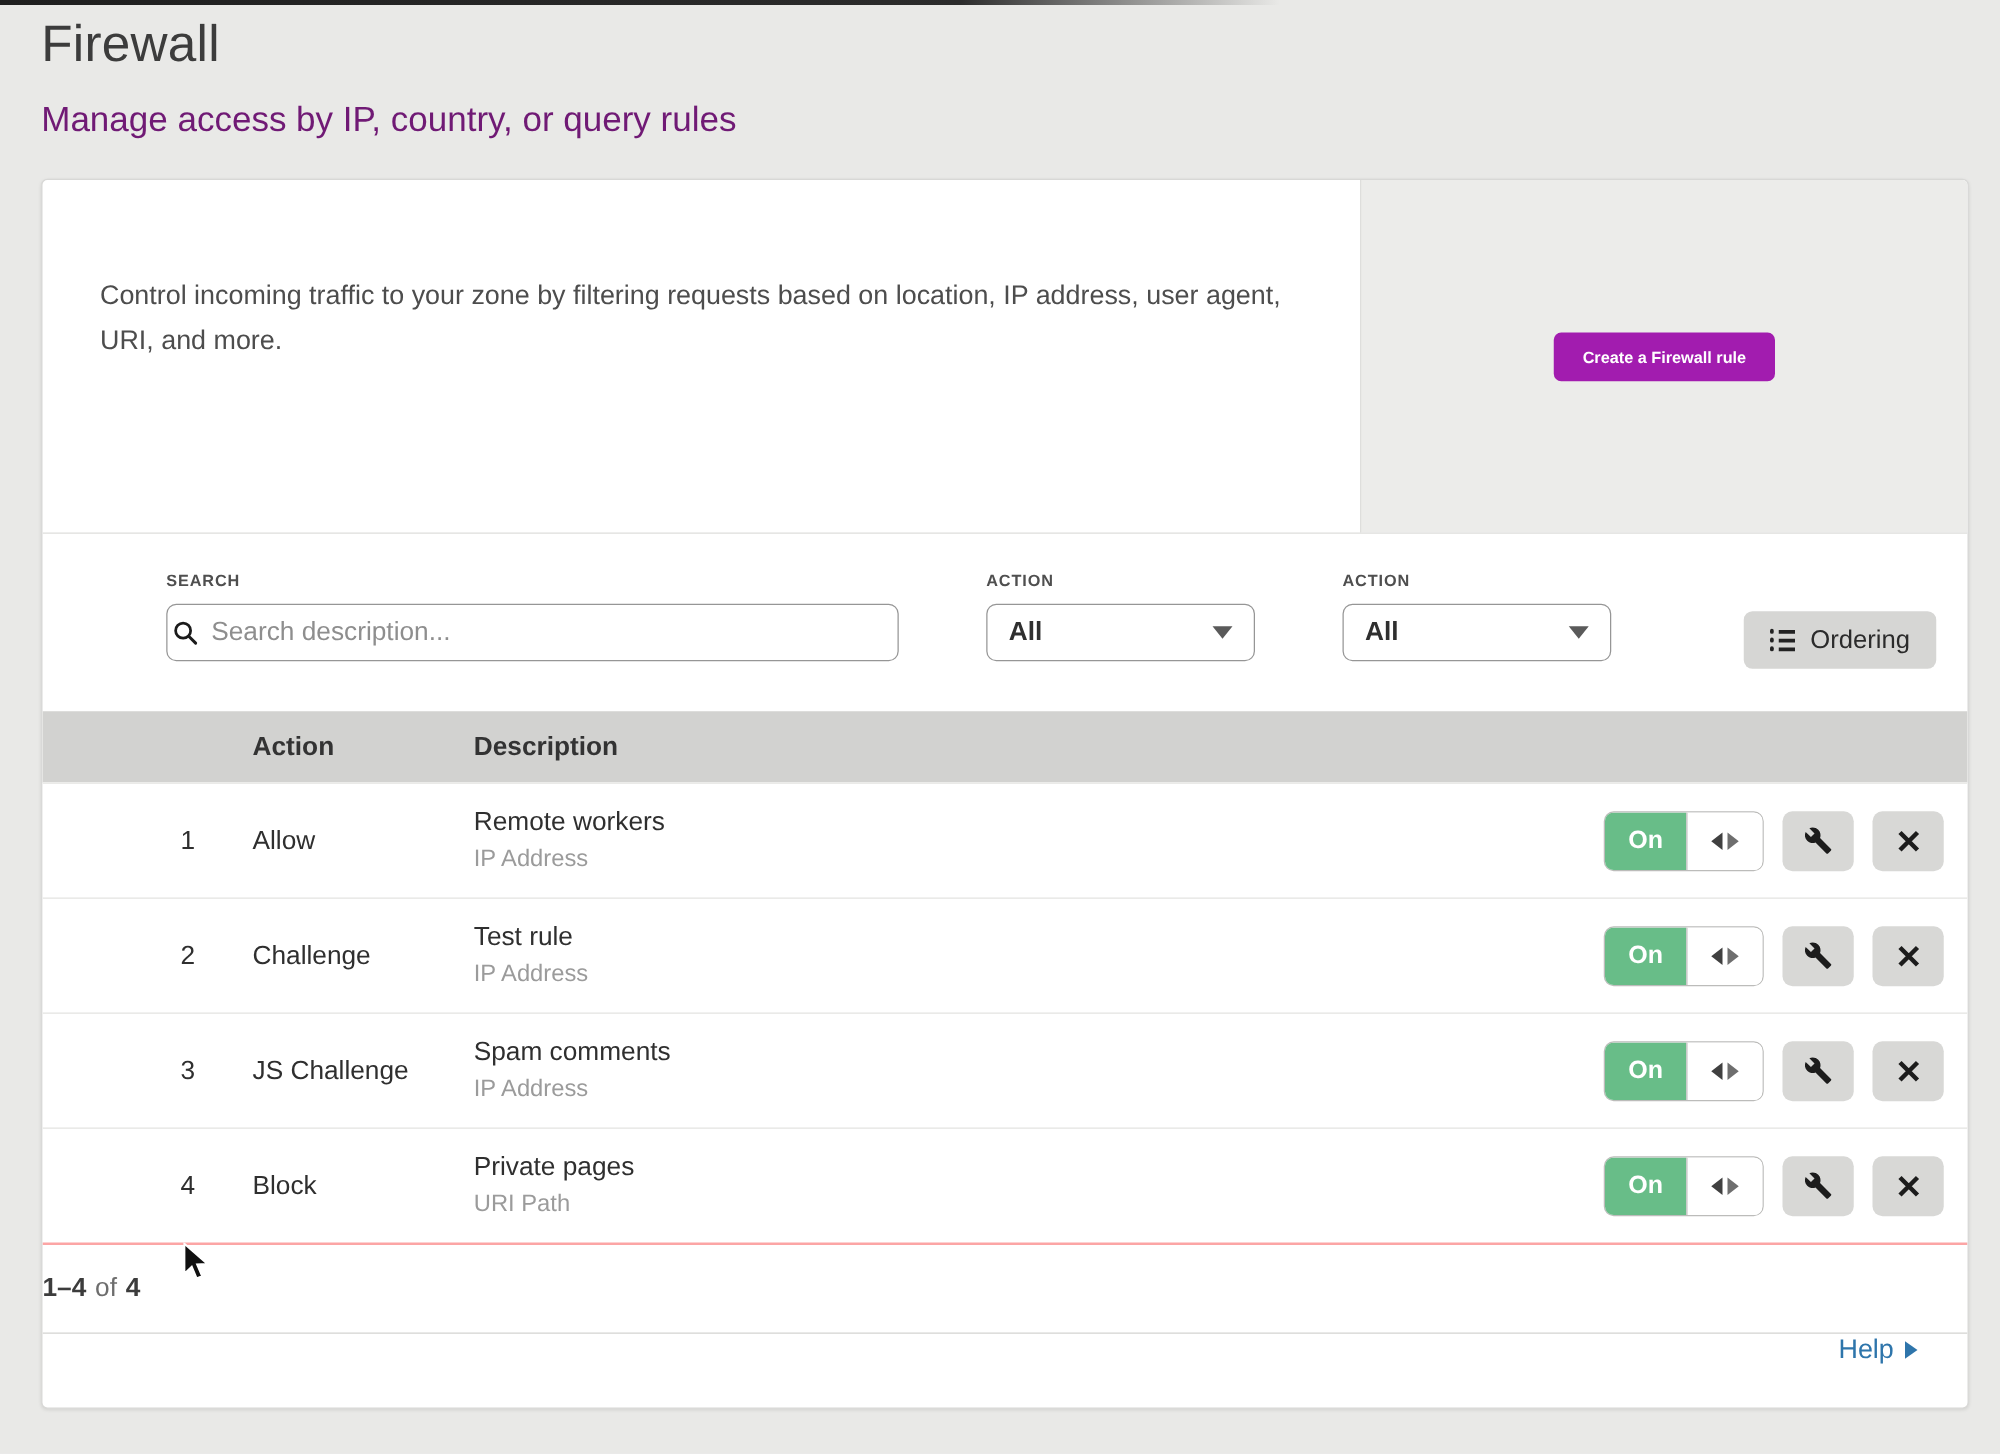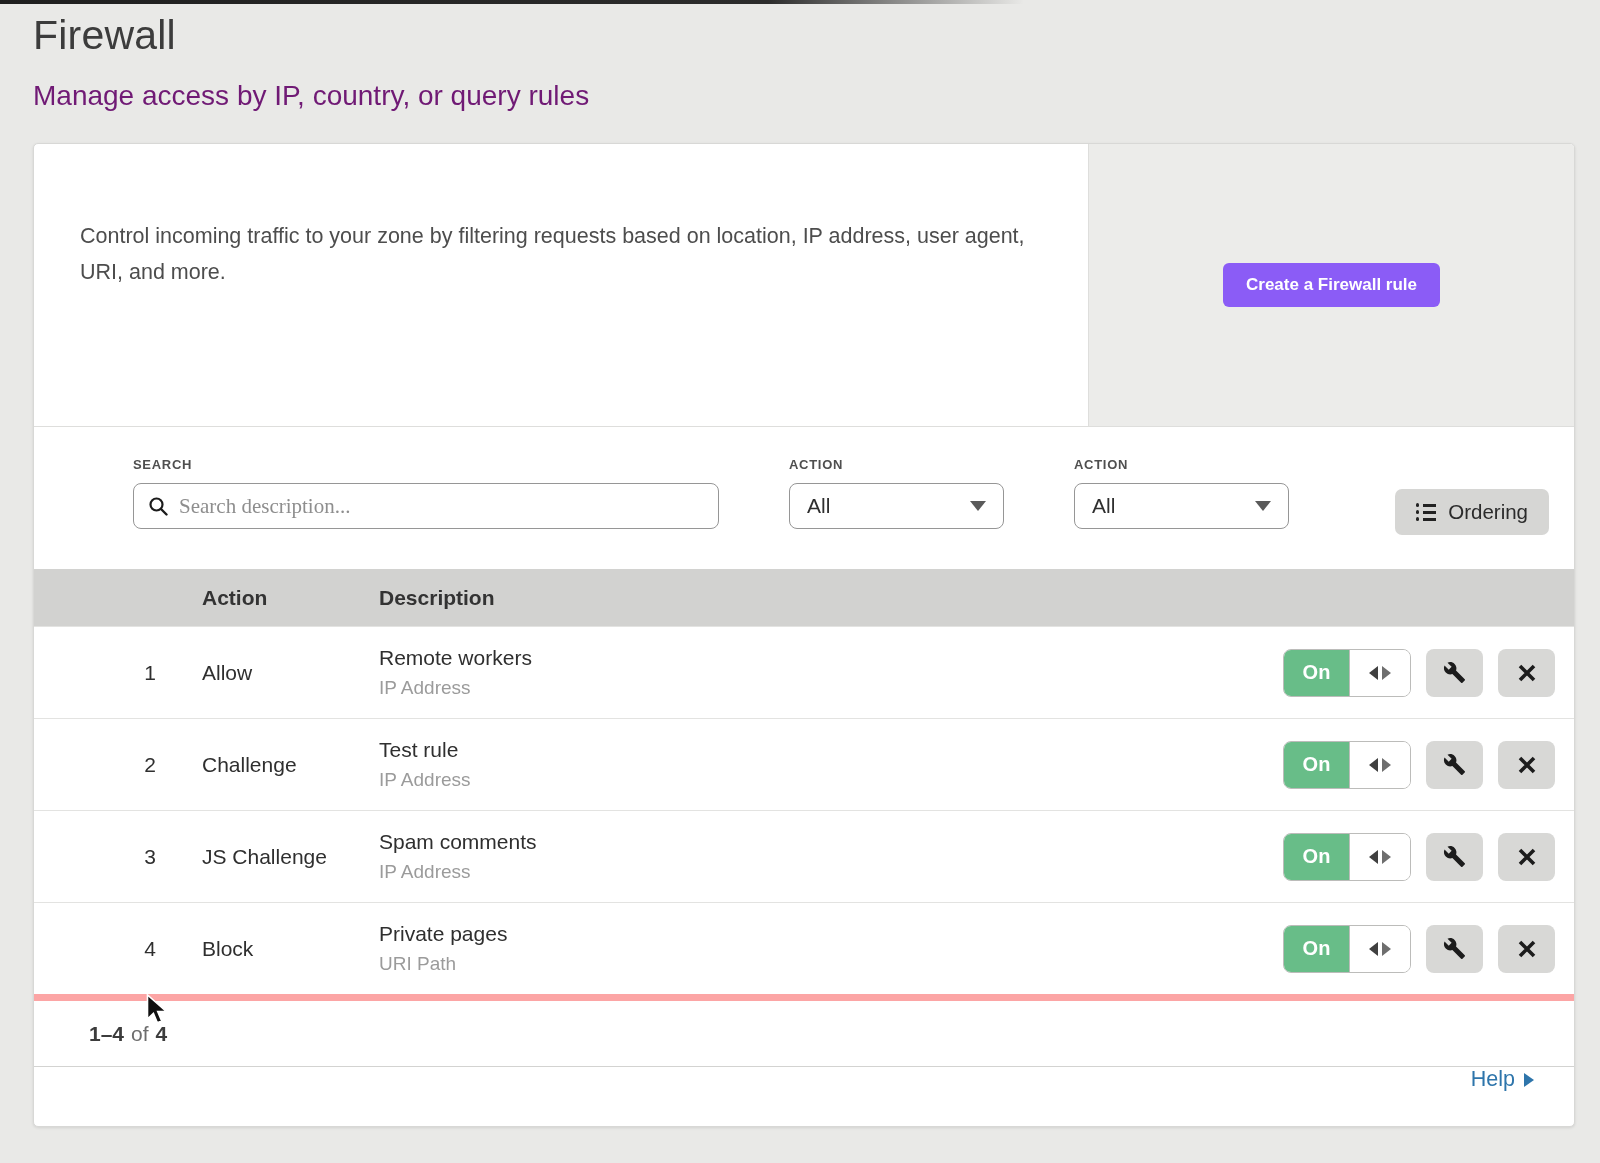--- a/index.html
+++ b/index.html
@@ -29,41 +29,41 @@
   .intro-section { display: flex; height: 282px; }
   .intro-left { flex: 1; padding: 50px 46px 0 46px; }
   .intro-heading { font-size: 25px; font-weight: 700; color: #363636; }
   .intro-desc { margin-top: 24px; font-size: 21.5px; line-height: 36px; color: #4d4d4d; max-width: 950px; }
   .intro-usage { margin-top: 34px; font-size: 21.5px; font-weight: 700; color: #363636; }
   .intro-right {
     width: 486px; background: #ececea; border-left: 1px solid #dededc;
     display: flex; align-items: center; justify-content: center;
   }
   .create-btn {
-    background: #8b5cf6; color: #fff; border: none; border-radius: 6px;
-    font-family: inherit; font-size: 17px; font-weight: 600;
+    background: #a21caf; color: #fff; border: none; border-radius: 6px;
+    font-family: inherit; font-size: 13px; font-weight: 600;
     padding: 12px 23px; cursor: pointer;
   }
   
   .filter-section { position: relative; height: 143px; border-top: 1px solid #dededc; padding: 30px 0 0 54px; display: flex; }
   .filter-group { display: flex; flex-direction: column; margin-left: 45px; }
   .filter-label { font-size: 13px; font-weight: 700; letter-spacing: .7px; color: #4f4f4f; margin-bottom: 11px; }
   .search-box {
     width: 586px; height: 46px; border: 1.5px solid #969696; border-radius: 8px;
-    display: flex; align-items: center; padding: 0 14px; background: #fff; font-family: Liberation Serif, serif;
+    display: flex; align-items: center; padding: 0 4px; background: #fff;
   }
   .search-box input {
     border: none; outline: none; flex: 1; font-family: inherit;
     font-size: 21px; color: #333; margin-left: 10px; background: transparent;
   }
   .search-box input::placeholder { color: #8e8e8e; }
   .select-box {
     width: 215px; height: 46px; border: 1.5px solid #969696; border-radius: 8px;
     display: flex; align-items: center; justify-content: space-between;
-    padding: 0 17px; background: #fff; cursor: pointer;
+    padding: 0 17px; background: #fff; cursor: pointer; font-weight: bold;
   }
   .select-value { font-size: 21px; color: #2f2f2f; }
   .caret-down { width: 0; height: 0; border-left: 8px solid transparent; border-right: 8px solid transparent; border-top: 10px solid #5a5a5a; }
   .gap25 { width: 25px; }
   .ordering-btn {
     position: absolute; right: 25px; top: 62px; height: 46px;
     background: #d6d6d4; border: none; border-radius: 7px;
     display: flex; align-items: center; gap: 12px; padding: 0 21px;
     font-family: inherit; font-size: 20.5px; color: #2b2b2b; cursor: pointer;
   }
@@ -82,21 +82,21 @@
   .desc-title { font-size: 21px; color: #2f2f2f; }
   .desc-sub { font-size: 19px; color: #9b9b9b; margin-top: 7px; }
   .controls { display: flex; align-items: center; gap: 15px; padding-right: 19px; }
   .toggle { width: 128px; height: 48px; border: 1px solid #bcbcba; border-radius: 8px; display: flex; overflow: hidden; cursor: pointer; background: #fff; }
   .toggle-on { width: 65px; background: #68bd88; color: #fff; font-size: 20px; font-weight: 600; display: flex; align-items: center; justify-content: center; }
   .toggle-handle { flex: 1; background: #fff; border-left: 1px solid #bcbcba; display: flex; align-items: center; justify-content: center; gap: 4px; }
   .tri-l { width: 0; height: 0; border-top: 7px solid transparent; border-bottom: 7px solid transparent; border-right: 9px solid #404040; }
   .tri-r { width: 0; height: 0; border-top: 7px solid transparent; border-bottom: 7px solid transparent; border-left: 9px solid #6e6e6e; }
   .icon-btn { width: 57px; height: 48px; background: #d8d8d6; border: none; border-radius: 8px; display: flex; align-items: center; justify-content: center; cursor: pointer; }
   
-  .pagination-row { height: 72px; border-top: 7px solid #fca5a5; display: flex; align-items: center; padding-left: 55px; font-size: 21px; gap: 7px; }
+  .pagination-row { height: 72px; border-top: 2px solid #fca5a5; display: flex; align-items: center; font-size: 21px; gap: 7px; }
   .pg-strong { font-weight: 700; color: #3c3c3c; }
   .pg-sep { color: #6d6d6d; }
   .help-row { height: 60px; border-top: 1px solid #d3d3d1; display: flex; align-items: flex-start; justify-content: flex-end; padding-right: 40px; }
   .help-link { display: flex; align-items: center; gap: 9px; color: #2e75ab; font-size: 21.5px; font-weight: 500; text-decoration: none; cursor: pointer; }
   .help-arrow { width: 0; height: 0; border-top: 7px solid transparent; border-bottom: 7px solid transparent; border-left: 10px solid #2e75ab; }
   
   .cursor { position: absolute; left: 146px; top: 994px; pointer-events: none; z-index: 50; }
 </style>
 </head>
 <body>

